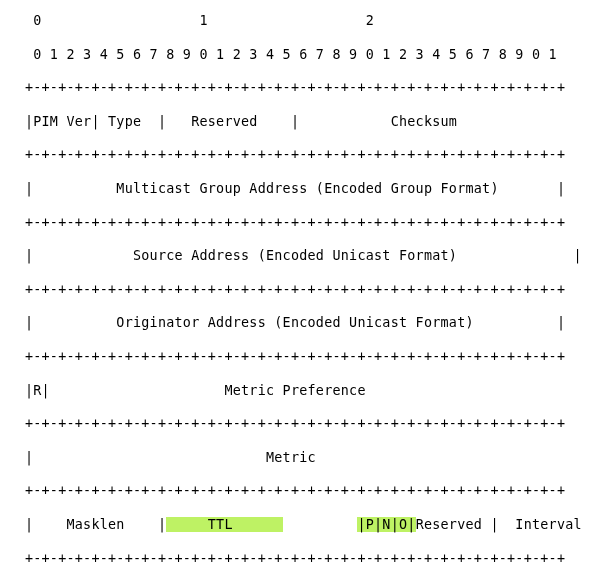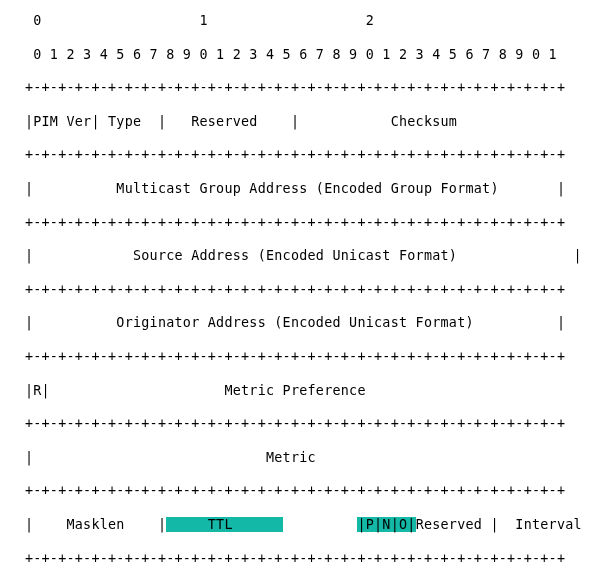--- a/index.html
+++ b/index.html
@@ -30,21 +30,21 @@
     letter-spacing: 0.25px;
     color: #000000;
     white-space: pre;
     background: transparent;
   }
   pre.ascii-block .line {
     display: block;
     height: 33.6px;
   }
   .hl {
-    background: #14b8a6;
+    background: #bef264;
     color: #000000;
   }
 </style>
 </head>
 <body>
 
 <div id="diagram">
   <pre class="ascii-block"><span class="line">    0                   1                   2</span><span class="line">    0 1 2 3 4 5 6 7 8 9 0 1 2 3 4 5 6 7 8 9 0 1 2 3 4 5 6 7 8 9 0 1</span><span class="line">   +-+-+-+-+-+-+-+-+-+-+-+-+-+-+-+-+-+-+-+-+-+-+-+-+-+-+-+-+-+-+-+-+</span><span class="line">   |PIM Ver| Type  |   Reserved    |           Checksum</span><span class="line">   +-+-+-+-+-+-+-+-+-+-+-+-+-+-+-+-+-+-+-+-+-+-+-+-+-+-+-+-+-+-+-+-+</span><span class="line">   |          Multicast Group Address (Encoded Group Format)       |</span><span class="line">   +-+-+-+-+-+-+-+-+-+-+-+-+-+-+-+-+-+-+-+-+-+-+-+-+-+-+-+-+-+-+-+-+</span><span class="line">   |            Source Address (Encoded Unicast Format)              |</span><span class="line">   +-+-+-+-+-+-+-+-+-+-+-+-+-+-+-+-+-+-+-+-+-+-+-+-+-+-+-+-+-+-+-+-+</span><span class="line">   |          Originator Address (Encoded Unicast Format)          |</span><span class="line">   +-+-+-+-+-+-+-+-+-+-+-+-+-+-+-+-+-+-+-+-+-+-+-+-+-+-+-+-+-+-+-+-+</span><span class="line">   |R|                     Metric Preference</span><span class="line">   +-+-+-+-+-+-+-+-+-+-+-+-+-+-+-+-+-+-+-+-+-+-+-+-+-+-+-+-+-+-+-+-+</span><span class="line">   |                            Metric</span><span class="line">   +-+-+-+-+-+-+-+-+-+-+-+-+-+-+-+-+-+-+-+-+-+-+-+-+-+-+-+-+-+-+-+-+</span><span class="line"><span>   |    Masklen    |</span><span class="hl">     TTL      </span><span>         </span><span class="hl">|P|N|O|</span><span>Reserved |  Interval</span></span><span class="line">   +-+-+-+-+-+-+-+-+-+-+-+-+-+-+-+-+-+-+-+-+-+-+-+-+-+-+-+-+-+-+-+-+</span></pre>
 </div>
 

